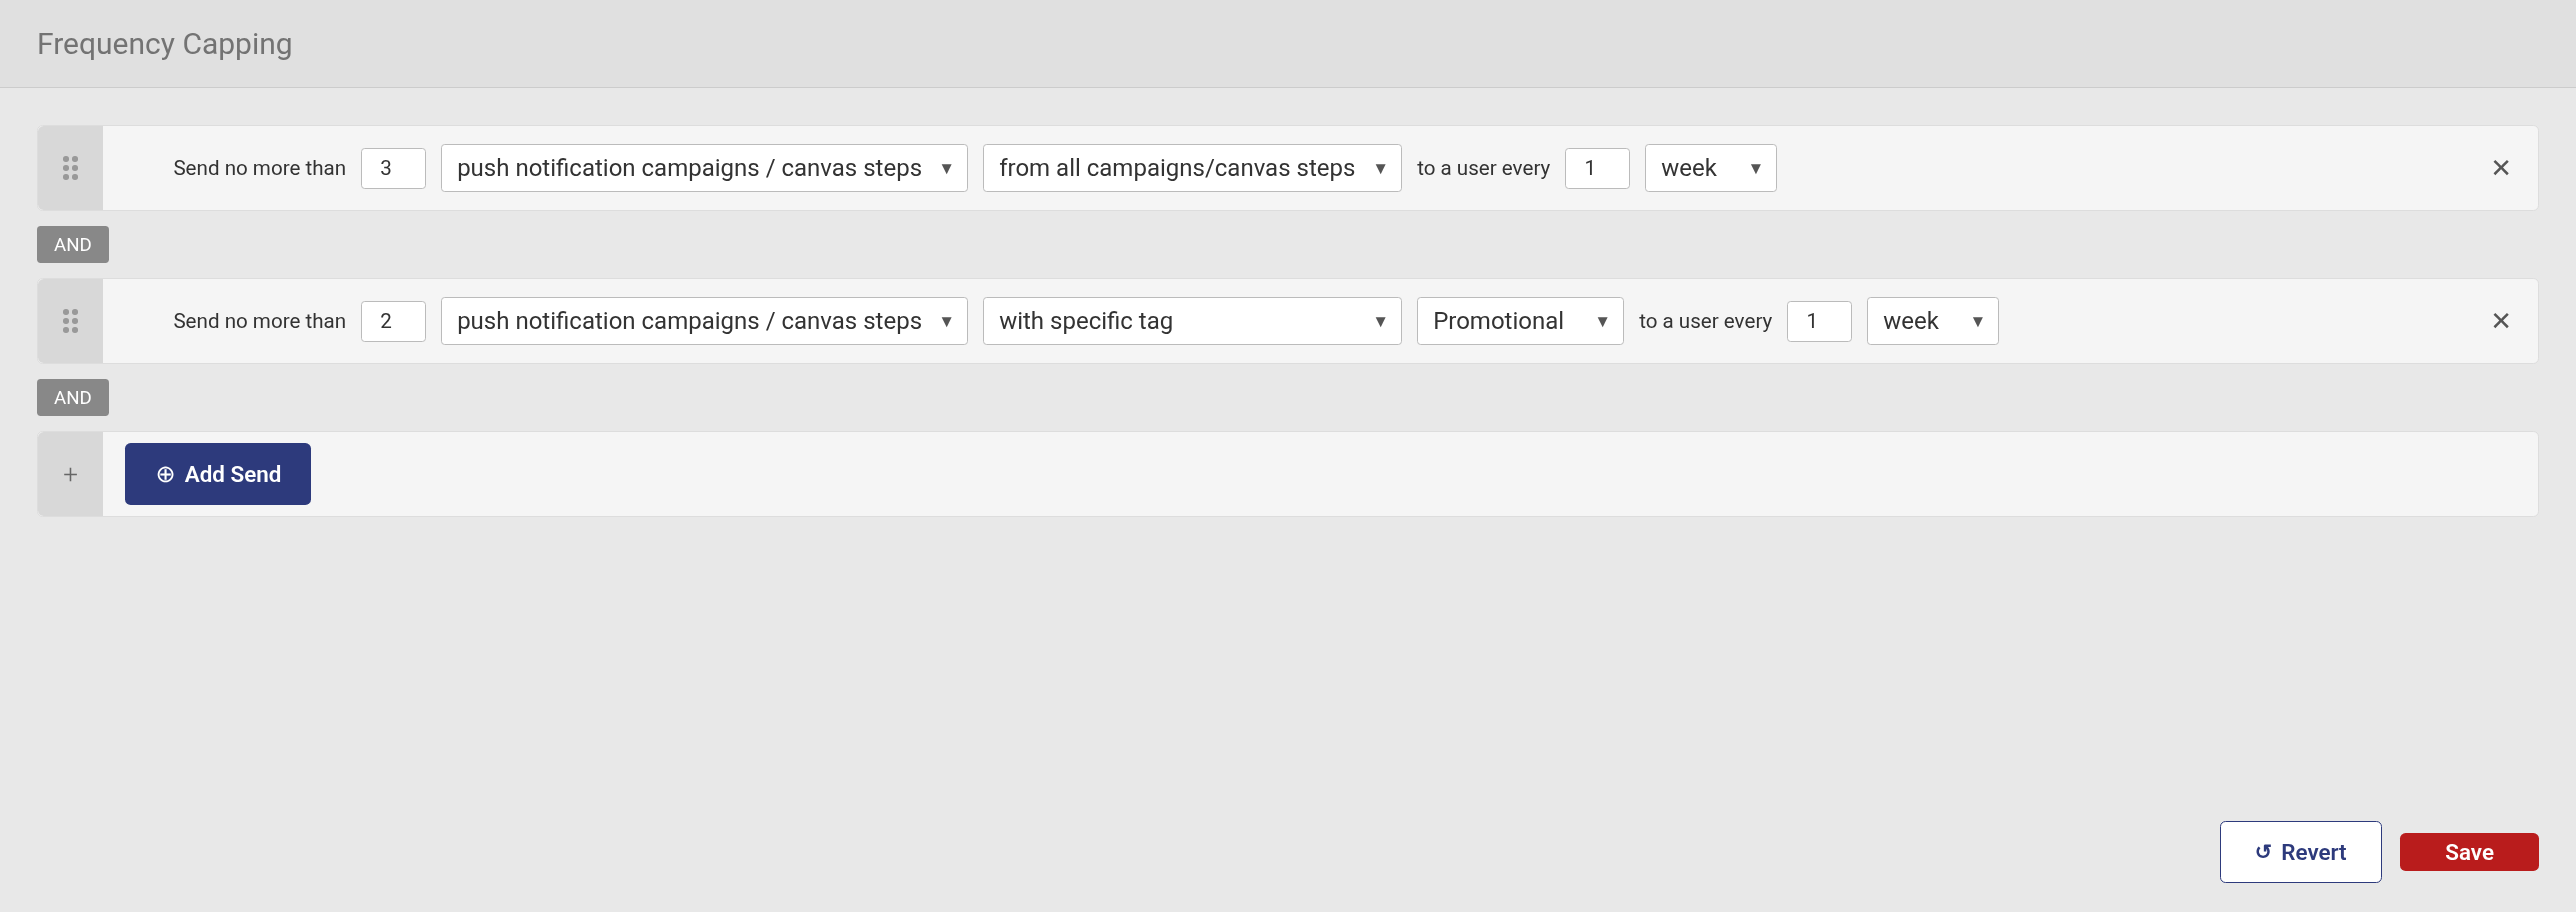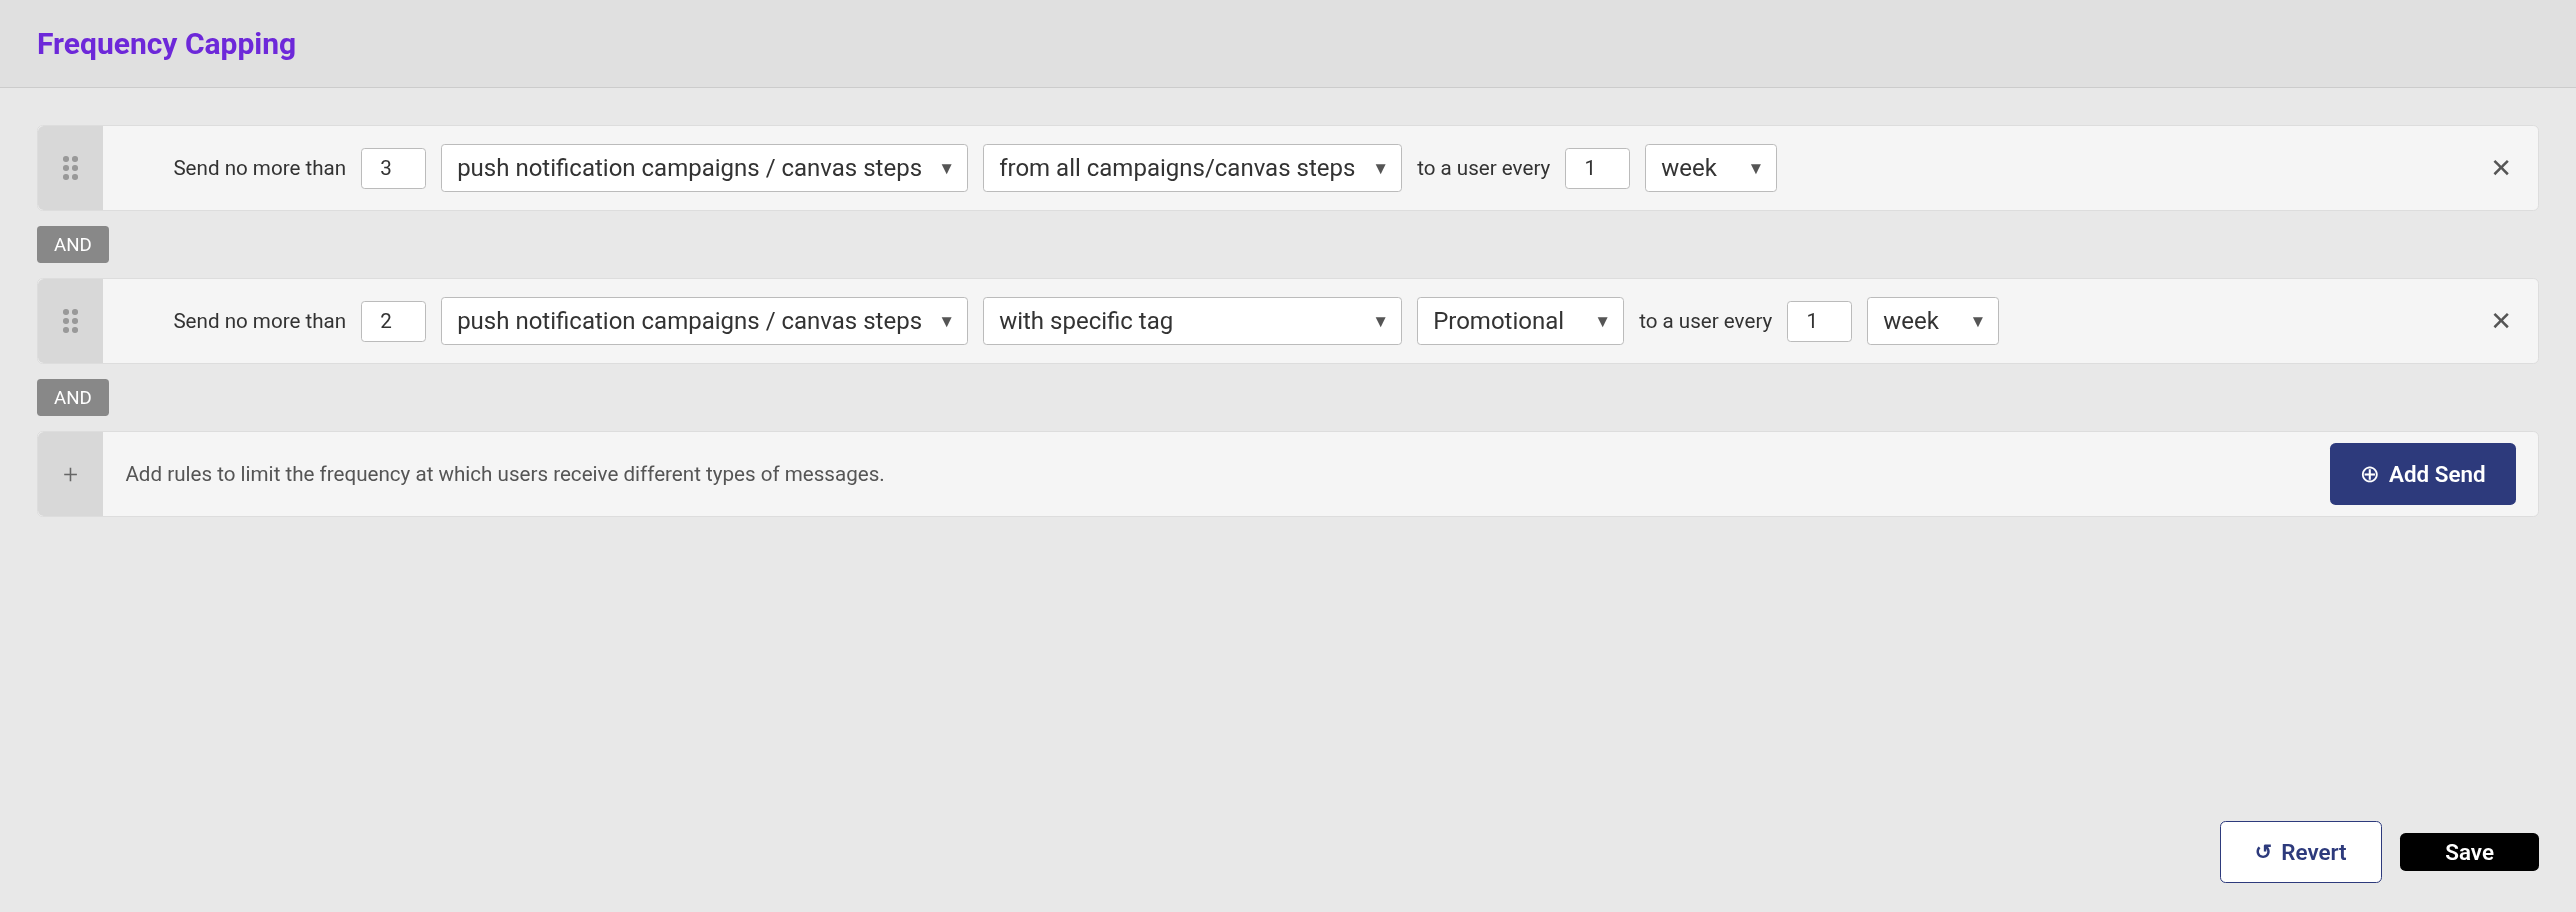--- a/index.html
+++ b/index.html
@@ -18,22 +18,22 @@
     }
 
     .page-header {
       background: #e0e0e0;
       padding: 26px 37px;
       border-bottom: 0.9px solid #ccc;
     }
 
     .page-title {
       font-size: 30px;
-      font-weight: 700;
-      color: #6d28d9;
+      font-weight: 400;
+      color: #737373;
     }
 
     .main-content {
       flex: 1;
       padding: 37px 37px 0 37px;
       display: flex;
       flex-direction: column;
       gap: 0;
     }
 
@@ -215,21 +215,21 @@
       font-size: 22.4px;
       font-weight: 600;
       color: #2d3a7c;
       cursor: pointer;
       display: flex;
       align-items: center;
       gap: 9.3px;
     }
 
     .save-btn {
-      background: #000000;
+      background: #b91c1c;
       border: none;
       border-radius: 5.6px;
       padding: 6px 45px;
       font-size: 22.4px;
       font-weight: 600;
       color: white;
       cursor: pointer;
     }
 
     .revert-icon {
@@ -344,21 +344,20 @@
   </div>
 
   <div>
     <span class="and-badge">AND</span>
   </div>
 
   <div class="add-rule-row">
     <div class="add-rule-handle">
       <span>+</span>
     </div>
-    <span class="add-rule-text">Add rules to limit the frequency at which users receive different types of messages.</span>
     <button class="add-rule-btn">
       <span class="plus-icon">⊕</span>
       <span>Add Send</span>
     </button>
   </div>
 
 </div>
 
 <div class="footer">
   <button class="revert-btn">

